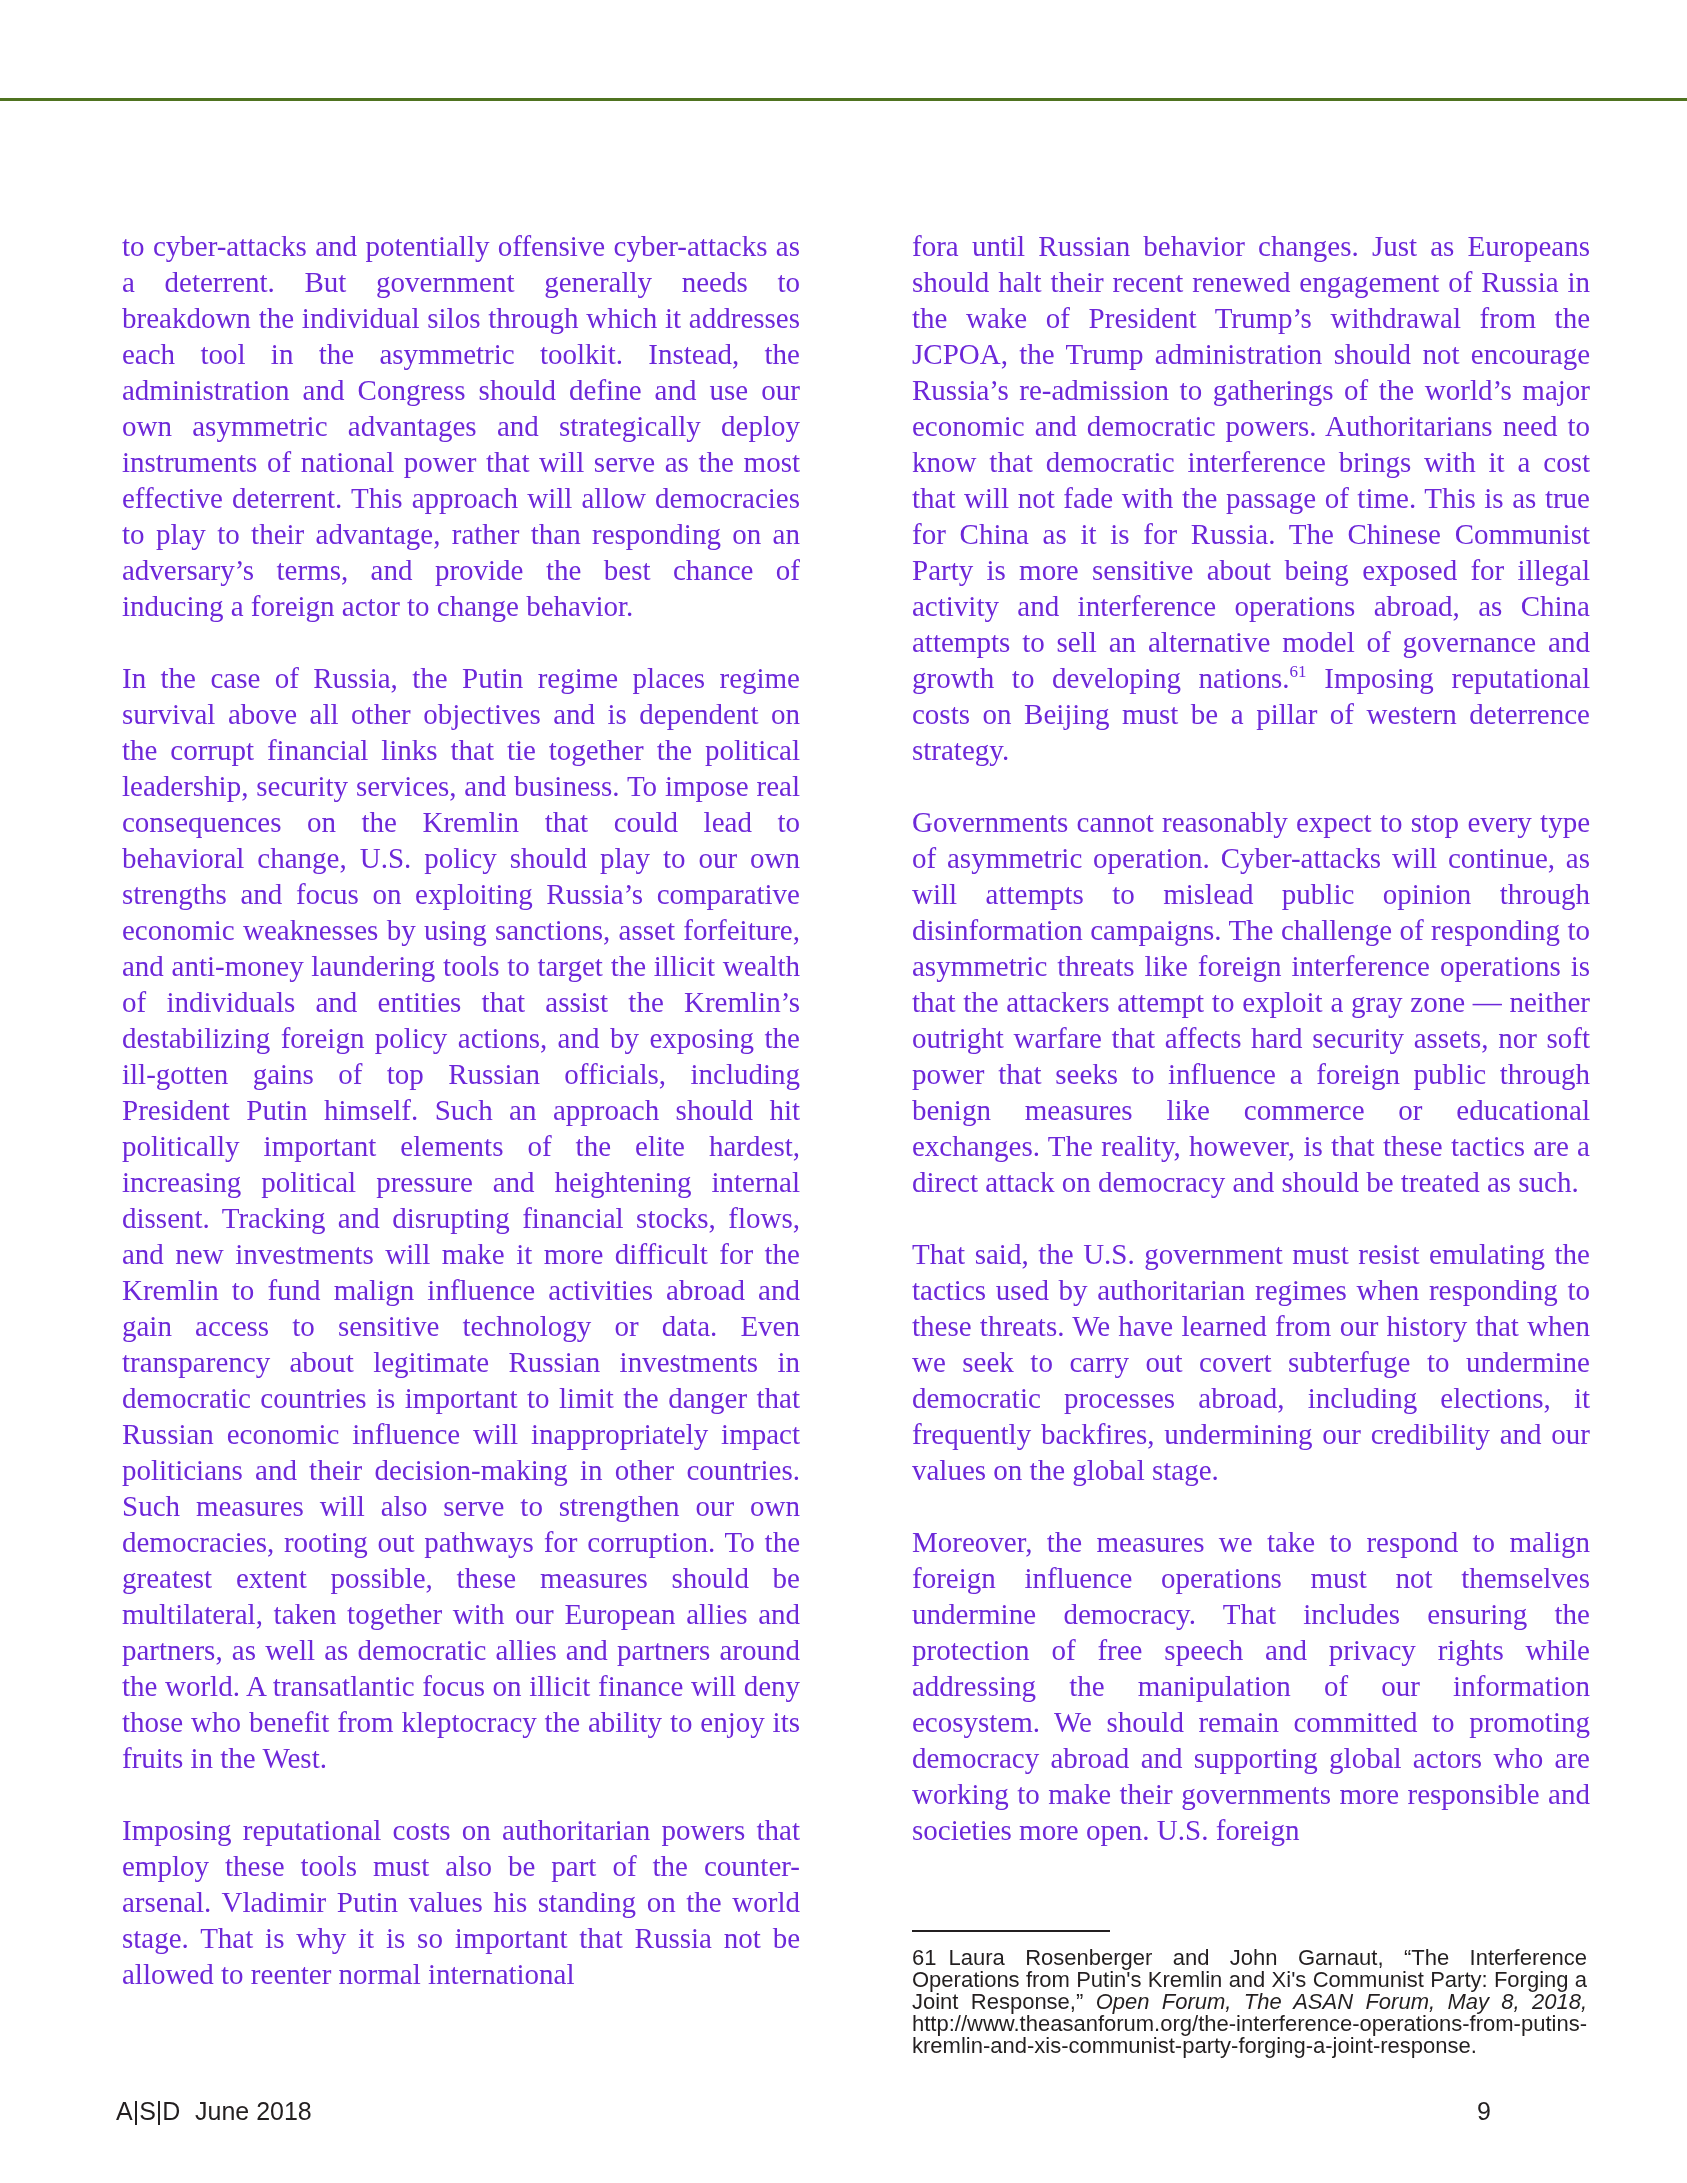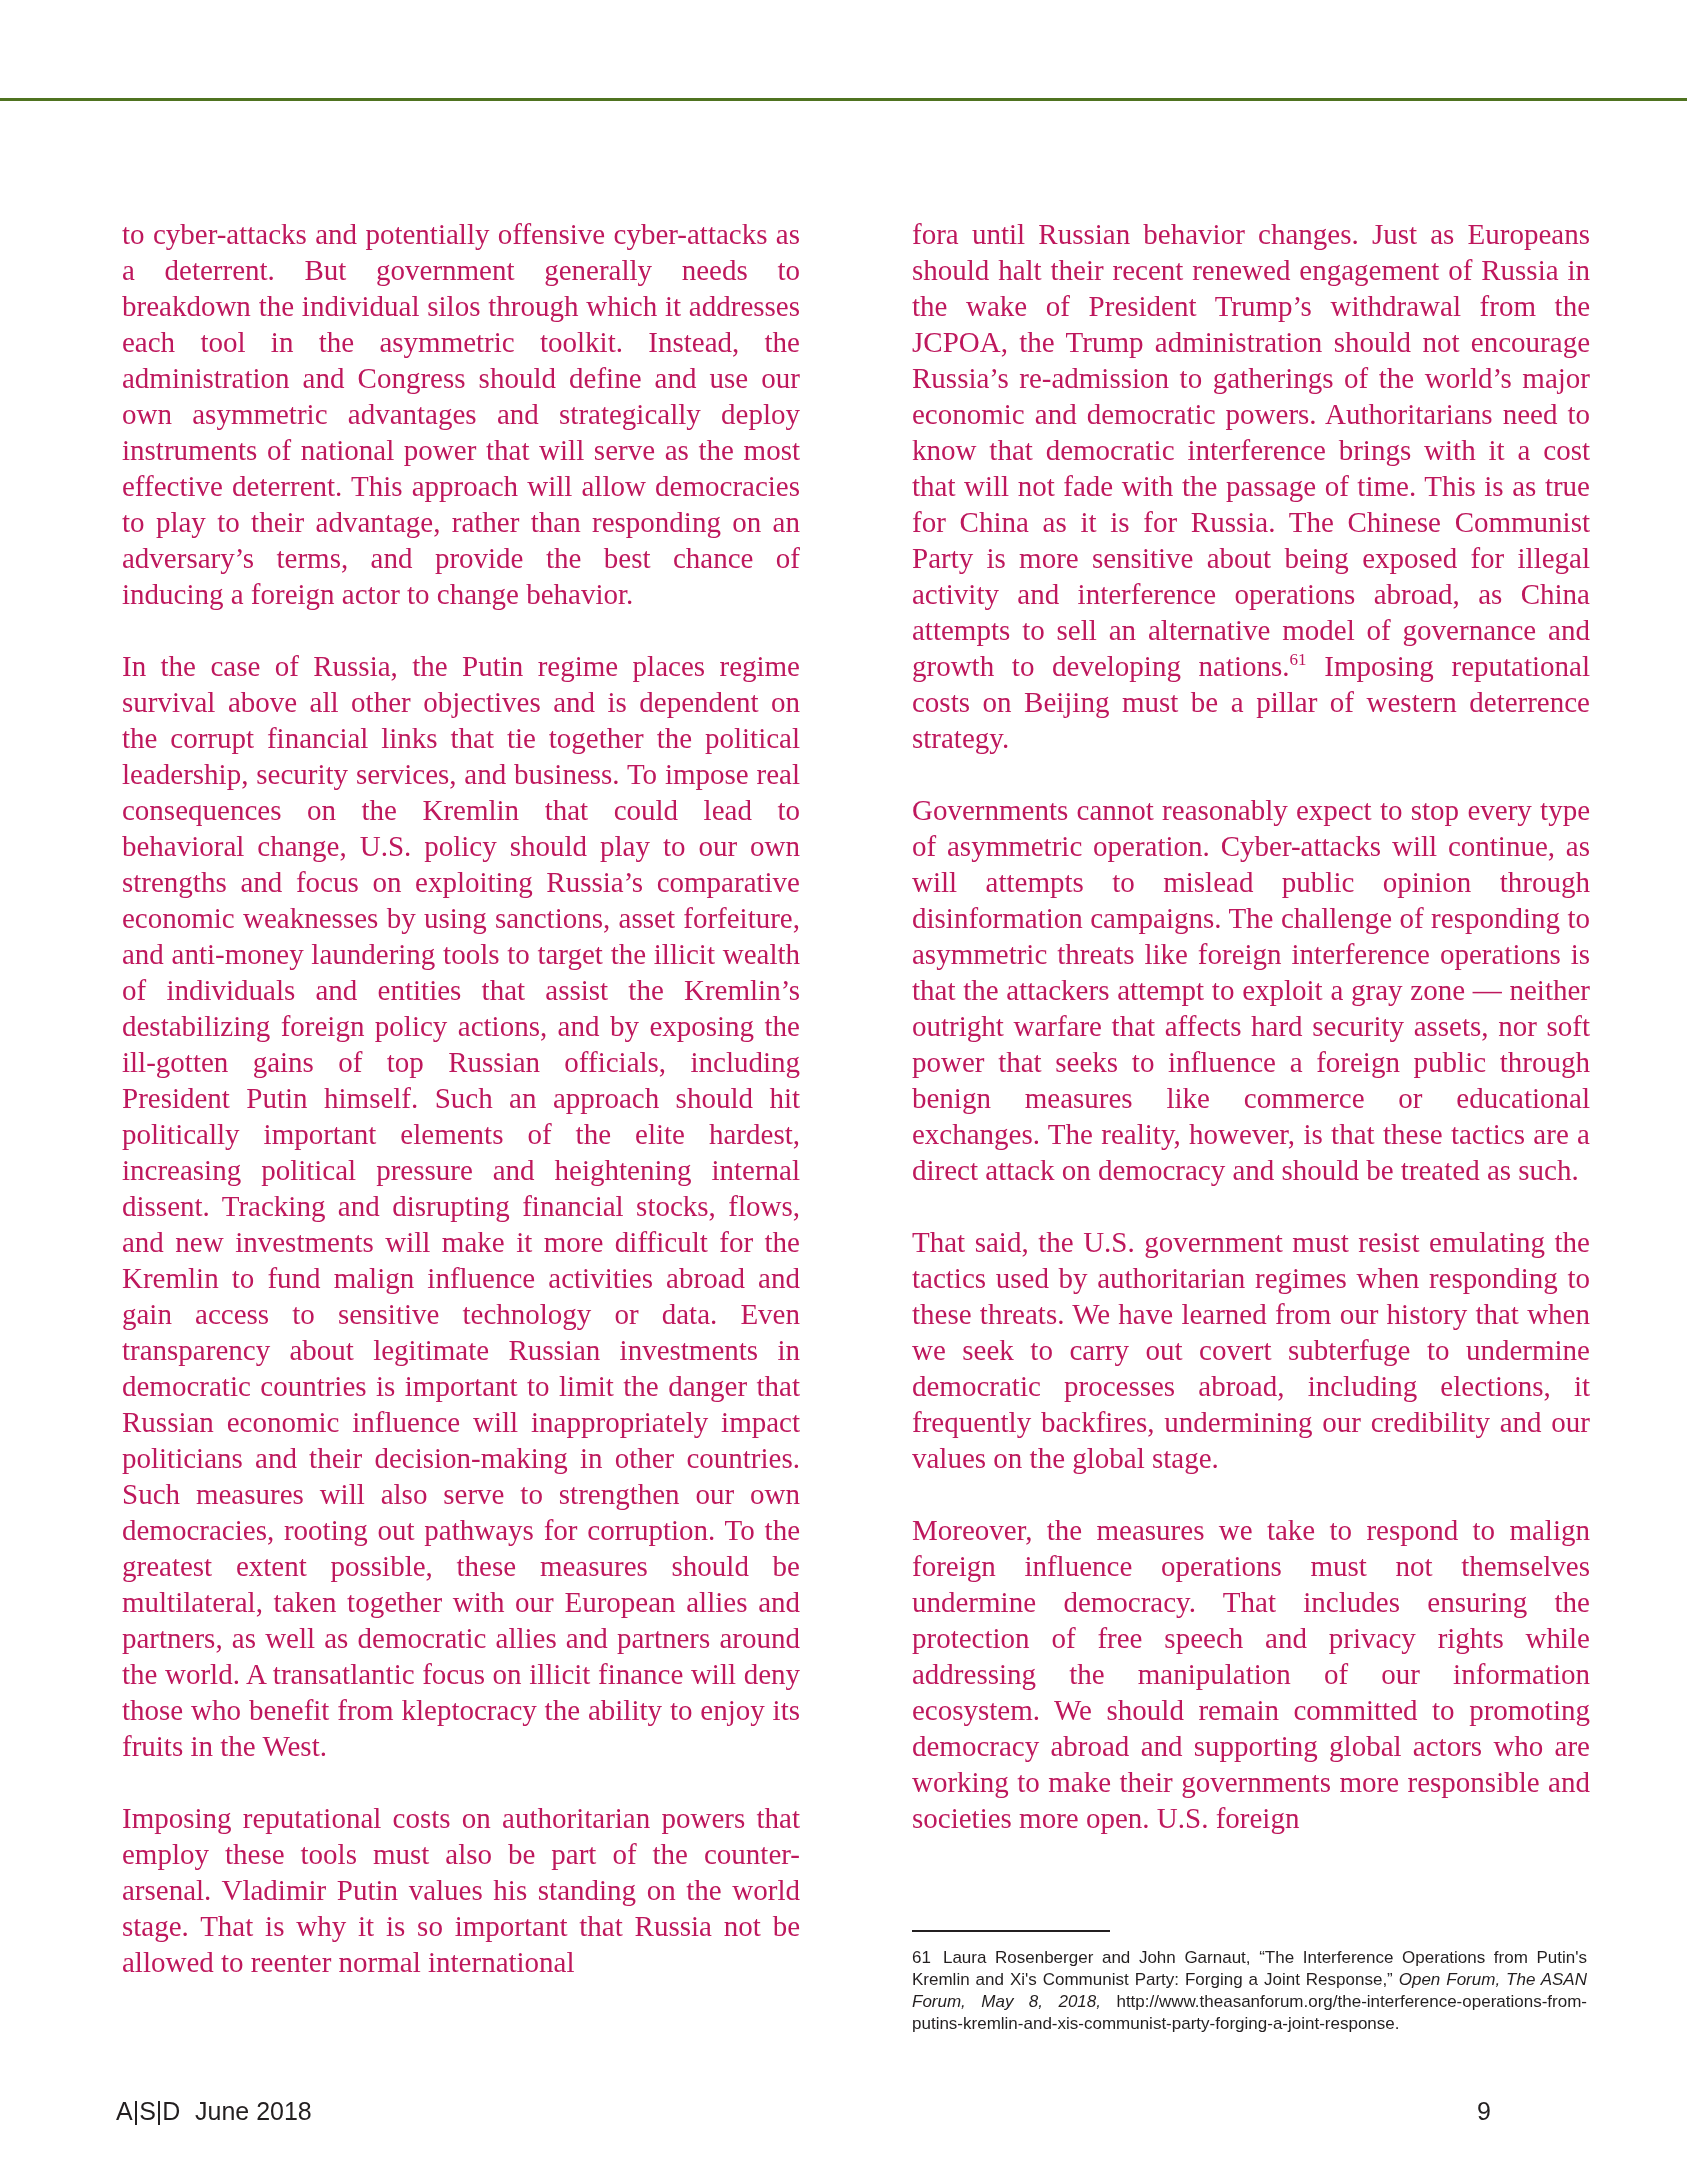--- a/index.html
+++ b/index.html
@@ -1,24 +1,24 @@
 <!DOCTYPE html>
 <html style="font-size:10.6px"><head>
 <meta charset="utf-8">
 <style>
   html, body { margin: 0; padding: 0; background: #ffffff; }
   body { width: 1687px; height: 2183px; position: relative; overflow: hidden; }
   .top-rule { position: absolute; left: 0; top: 98px; width: 1687px; height: 2.6px; background: #4f7320; }
-  .column { position: absolute; top: 216px; width: 678px; font-family: "Liberation Serif", "DejaVu Serif", serif; font-size: 29px; line-height: 36px; color: #be185d; text-align: justify; hyphens: none; }
+  .column { position: absolute; top: 228px; width: 678px; font-family: "Liberation Serif", "DejaVu Serif", serif; font-size: 29px; line-height: 36px; color: #6d28d9; text-align: justify; hyphens: none; }
   .col-left { left: 122px; }
   .col-right { left: 912px; }
   .column p { margin: 0 0 36px 0; }
   .fn-ref { font-size: 17px; vertical-align: 11.2px; line-height: 0; }
   .footnote-rule { position: absolute; left: 912px; top: 1930px; width: 198px; height: 2px; background: #231f20; }
-  .footnote { position: absolute; left: 912px; top: 1947px; width: 675px; font-family: "Liberation Sans", "DejaVu Sans", sans-serif; font-size: 17px; line-height: 22px; color: #231f20; text-align: justify; }
+  .footnote { position: absolute; left: 912px; top: 1947px; width: 675px; font-family: "Liberation Sans", "DejaVu Sans", sans-serif; font-size: 22px; line-height: 22px; color: #231f20; text-align: justify; }
   .footnote .num { margin-right: 12px; }
   .footnote i { font-style: italic; }
   .footer { position: absolute; top: 2097px; font-family: "Liberation Sans", "DejaVu Sans", sans-serif; font-size: 25px; color: #231f20; }
   .footer-left { left: 116px; }
   .footer-left .date { margin-left: 14.6px; }
   .footer-right { left: 1477px; }
 </style>
 </head>
 <body>
 

